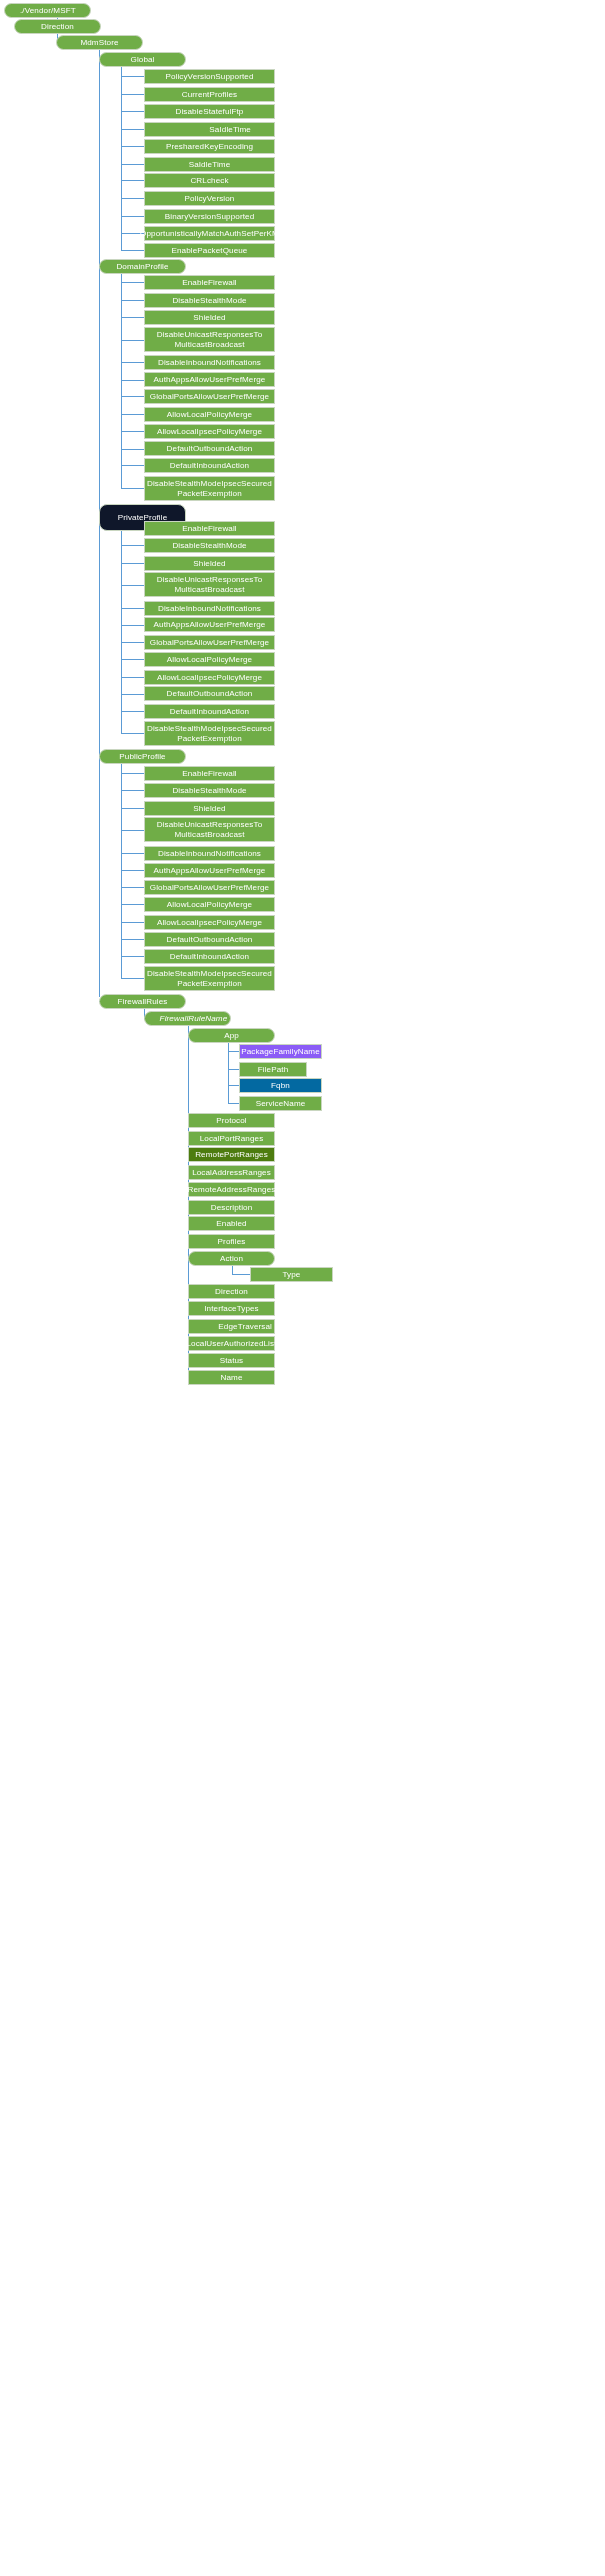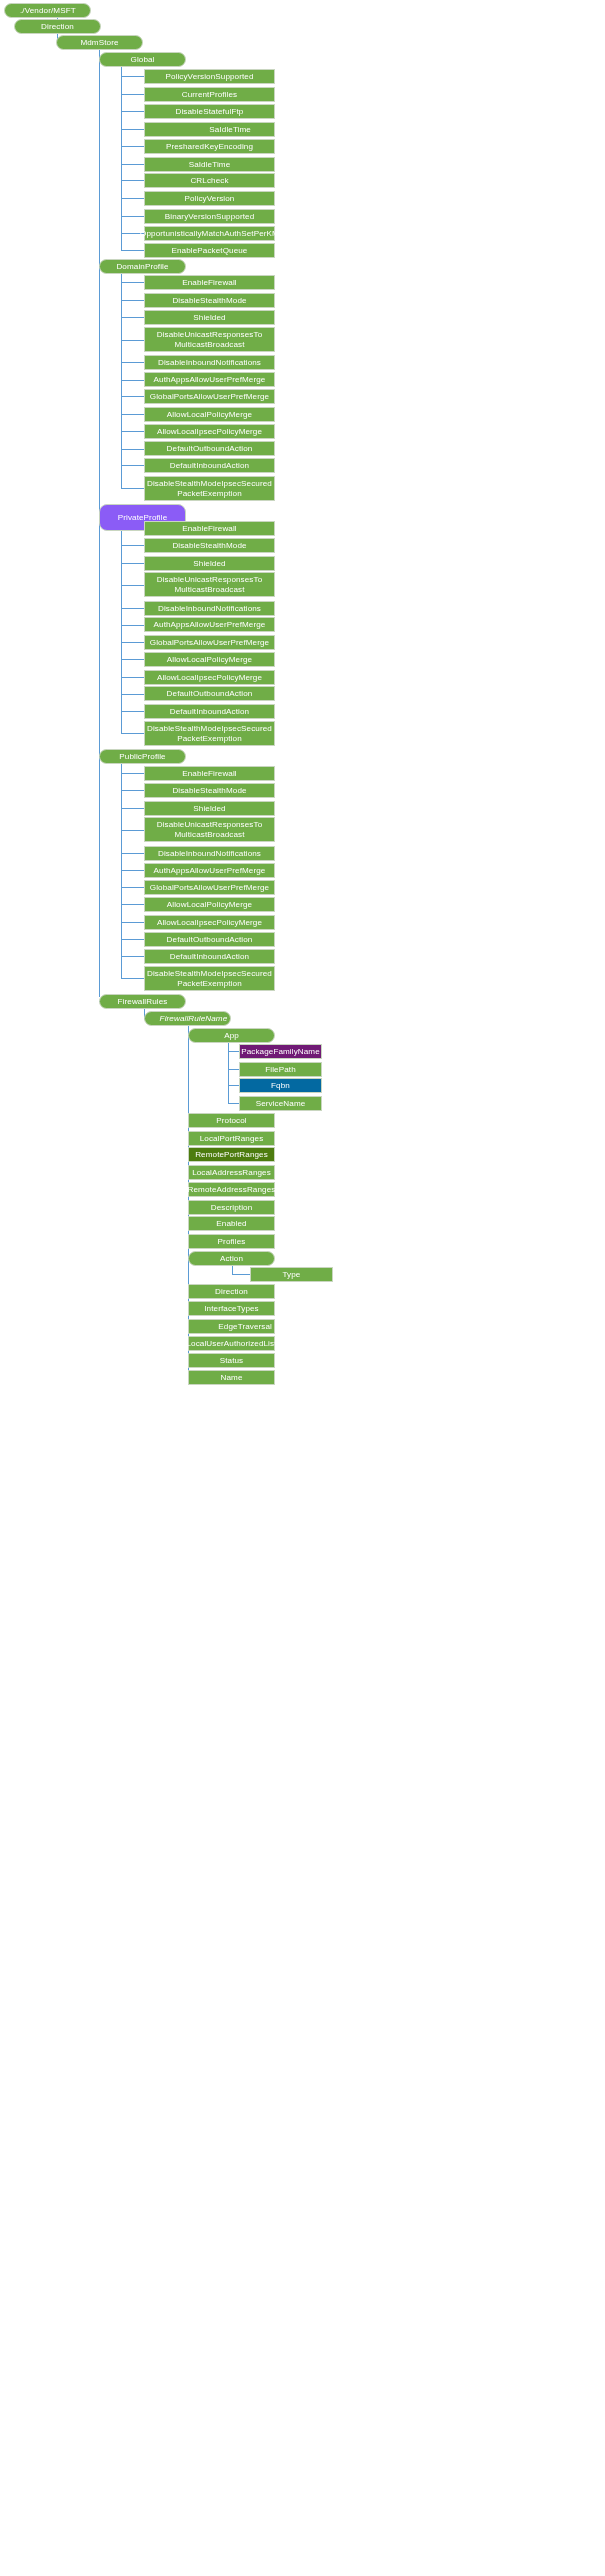--- a/index.html
+++ b/index.html
@@ -161,21 +161,21 @@
 MulticastBroadcast</span></div>
     <div class="node" style="left: 144px; top: 355px; width: 131px; height: 15px; background: rgb(112, 173, 71); color: rgb(255, 255, 255); border-color: rgb(201, 214, 192);"><span>DisableInboundNotifications</span></div>
     <div class="node" style="left: 144px; top: 372px; width: 131px; height: 15px; background: rgb(112, 173, 71); color: rgb(255, 255, 255); border-color: rgb(201, 214, 192);"><span>AuthAppsAllowUserPrefMerge</span></div>
     <div class="node" style="left: 144px; top: 389px; width: 131px; height: 15px; background: rgb(112, 173, 71); color: rgb(255, 255, 255); border-color: rgb(201, 214, 192);"><span>GlobalPortsAllowUserPrefMerge</span></div>
     <div class="node" style="left: 144px; top: 407px; width: 131px; height: 15px; background: rgb(112, 173, 71); color: rgb(255, 255, 255); border-color: rgb(201, 214, 192);"><span>AllowLocalPolicyMerge</span></div>
     <div class="node" style="left: 144px; top: 424px; width: 131px; height: 15px; background: rgb(112, 173, 71); color: rgb(255, 255, 255); border-color: rgb(201, 214, 192);"><span>AllowLocalIpsecPolicyMerge</span></div>
     <div class="node" style="left: 144px; top: 441px; width: 131px; height: 15px; background: rgb(112, 173, 71); color: rgb(255, 255, 255); border-color: rgb(201, 214, 192);"><span>DefaultOutboundAction</span></div>
     <div class="node" style="left: 144px; top: 458px; width: 131px; height: 15px; background: rgb(112, 173, 71); color: rgb(255, 255, 255); border-color: rgb(201, 214, 192);"><span>DefaultInboundAction</span></div>
     <div class="node" style="left: 144px; top: 476px; width: 131px; height: 25px; background: rgb(112, 173, 71); color: rgb(255, 255, 255); border-color: rgb(201, 214, 192);"><span>DisableStealthModeIpsecSecured
 PacketExemption</span></div>
-    <div class="node rounded" style="left: 99px; top: 504px; width: 87px; height: 27px; background: #8b5cf6; color: rgb(255, 255, 255); border-color: rgb(201, 214, 192);"><span>PrivateProfile</span></div>
+    <div class="node rounded" style="left: 99px; top: 504px; width: 87px; height: 27px; background: #0f172a; color: rgb(255, 255, 255); border-color: rgb(201, 214, 192);"><span>PrivateProfile</span></div>
     <div class="node" style="left: 144px; top: 521px; width: 131px; height: 15px; background: rgb(112, 173, 71); color: rgb(255, 255, 255); border-color: rgb(201, 214, 192);"><span>EnableFirewall</span></div>
     <div class="node" style="left: 144px; top: 538px; width: 131px; height: 15px; background: rgb(112, 173, 71); color: rgb(255, 255, 255); border-color: rgb(201, 214, 192);"><span>DisableStealthMode</span></div>
     <div class="node" style="left: 144px; top: 556px; width: 131px; height: 15px; background: rgb(112, 173, 71); color: rgb(255, 255, 255); border-color: rgb(201, 214, 192);"><span>Shielded</span></div>
     <div class="node" style="left: 144px; top: 572px; width: 131px; height: 25px; background: rgb(112, 173, 71); color: rgb(255, 255, 255); border-color: rgb(201, 214, 192);"><span>DisableUnicastResponsesTo
 MulticastBroadcast</span></div>
     <div class="node" style="left: 144px; top: 601px; width: 131px; height: 15px; background: rgb(112, 173, 71); color: rgb(255, 255, 255); border-color: rgb(201, 214, 192);"><span>DisableInboundNotifications</span></div>
     <div class="node" style="left: 144px; top: 617px; width: 131px; height: 15px; background: rgb(112, 173, 71); color: rgb(255, 255, 255); border-color: rgb(201, 214, 192);"><span>AuthAppsAllowUserPrefMerge</span></div>
     <div class="node" style="left: 144px; top: 635px; width: 131px; height: 15px; background: rgb(112, 173, 71); color: rgb(255, 255, 255); border-color: rgb(201, 214, 192);"><span>GlobalPortsAllowUserPrefMerge</span></div>
     <div class="node" style="left: 144px; top: 652px; width: 131px; height: 15px; background: rgb(112, 173, 71); color: rgb(255, 255, 255); border-color: rgb(201, 214, 192);"><span>AllowLocalPolicyMerge</span></div>
     <div class="node" style="left: 144px; top: 670px; width: 131px; height: 15px; background: rgb(112, 173, 71); color: rgb(255, 255, 255); border-color: rgb(201, 214, 192);"><span>AllowLocalIpsecPolicyMerge</span></div>
@@ -194,22 +194,22 @@
     <div class="node" style="left: 144px; top: 880px; width: 131px; height: 15px; background: rgb(112, 173, 71); color: rgb(255, 255, 255); border-color: rgb(201, 214, 192);"><span>GlobalPortsAllowUserPrefMerge</span></div>
     <div class="node" style="left: 144px; top: 897px; width: 131px; height: 15px; background: rgb(112, 173, 71); color: rgb(255, 255, 255); border-color: rgb(201, 214, 192);"><span>AllowLocalPolicyMerge</span></div>
     <div class="node" style="left: 144px; top: 915px; width: 131px; height: 15px; background: rgb(112, 173, 71); color: rgb(255, 255, 255); border-color: rgb(201, 214, 192);"><span>AllowLocalIpsecPolicyMerge</span></div>
     <div class="node" style="left: 144px; top: 932px; width: 131px; height: 15px; background: rgb(112, 173, 71); color: rgb(255, 255, 255); border-color: rgb(201, 214, 192);"><span>DefaultOutboundAction</span></div>
     <div class="node" style="left: 144px; top: 949px; width: 131px; height: 15px; background: rgb(112, 173, 71); color: rgb(255, 255, 255); border-color: rgb(201, 214, 192);"><span>DefaultInboundAction</span></div>
     <div class="node" style="left: 144px; top: 966px; width: 131px; height: 25px; background: rgb(112, 173, 71); color: rgb(255, 255, 255); border-color: rgb(201, 214, 192);"><span>DisableStealthModeIpsecSecured
 PacketExemption</span></div>
     <div class="node rounded" style="left: 99px; top: 994px; width: 87px; height: 15px; background: rgb(112, 173, 71); color: rgb(255, 255, 255); border-color: rgb(201, 214, 192);"><span>FirewallRules</span></div>
     <div class="node rounded italic" style="left: 144px; top: 1011px; width: 87px; height: 15px; background: rgb(112, 173, 71); color: rgb(255, 255, 255); border-color: rgb(201, 214, 192);"><span>FirewallRuleName</span></div>
     <div class="node rounded" style="left: 188px; top: 1028px; width: 87px; height: 15px; background: rgb(112, 173, 71); color: rgb(255, 255, 255); border-color: rgb(201, 214, 192);"><span>App</span></div>
-    <div class="node" style="left: 239px; top: 1044px; width: 83px; height: 15px; background: #701a75; color: rgb(255, 255, 255); border-color: rgb(201, 214, 192);"><span>PackageFamilyName</span></div>
-    <div class="node" style="left: 239px; top: 1062px; width: 83px; height: 15px; background: rgb(112, 173, 71); color: rgb(255, 255, 255); border-color: rgb(201, 214, 192);"><span>FilePath</span></div>
+    <div class="node" style="left: 239px; top: 1044px; width: 83px; height: 15px; background: #8b5cf6; color: rgb(255, 255, 255); border-color: rgb(201, 214, 192);"><span>PackageFamilyName</span></div>
+    <div class="node" style="left: 239px; top: 1062px; width: 68px; height: 15px; background: rgb(112, 173, 71); color: rgb(255, 255, 255); border-color: rgb(201, 214, 192);"><span>FilePath</span></div>
     <div class="node" style="left: 239px; top: 1078px; width: 83px; height: 15px; background: #0369a1; color: rgb(255, 255, 255); border-color: rgb(201, 214, 192);"><span>Fqbn</span></div>
     <div class="node" style="left: 239px; top: 1096px; width: 83px; height: 15px; background: rgb(112, 173, 71); color: rgb(255, 255, 255); border-color: rgb(201, 214, 192);"><span>ServiceName</span></div>
     <div class="node" style="left: 188px; top: 1113px; width: 87px; height: 15px; background: rgb(112, 173, 71); color: rgb(255, 255, 255); border-color: rgb(201, 214, 192);"><span>Protocol</span></div>
     <div class="node" style="left: 188px; top: 1131px; width: 87px; height: 15px; background: rgb(112, 173, 71); color: rgb(255, 255, 255); border-color: rgb(201, 214, 192);"><span>LocalPortRanges</span></div>
     <div class="node" style="left: 188px; top: 1147px; width: 87px; height: 15px; background: #4d7c0f; color: rgb(255, 255, 255); border-color: rgb(201, 214, 192);"><span>RemotePortRanges</span></div>
     <div class="node" style="left: 188px; top: 1165px; width: 87px; height: 15px; background: rgb(112, 173, 71); color: rgb(255, 255, 255); border-color: rgb(201, 214, 192);"><span>LocalAddressRanges</span></div>
     <div class="node" style="left: 188px; top: 1182px; width: 87px; height: 15px; background: rgb(112, 173, 71); color: rgb(255, 255, 255); border-color: rgb(201, 214, 192);"><span>RemoteAddressRanges</span></div>
     <div class="node" style="left: 188px; top: 1200px; width: 87px; height: 15px; background: rgb(112, 173, 71); color: rgb(255, 255, 255); border-color: rgb(201, 214, 192);"><span>Description</span></div>
     <div class="node" style="left: 188px; top: 1216px; width: 87px; height: 15px; background: rgb(112, 173, 71); color: rgb(255, 255, 255); border-color: rgb(201, 214, 192);"><span>Enabled</span></div>
     <div class="node" style="left: 188px; top: 1234px; width: 87px; height: 15px; background: rgb(112, 173, 71); color: rgb(255, 255, 255); border-color: rgb(201, 214, 192);"><span>Profiles</span></div>

